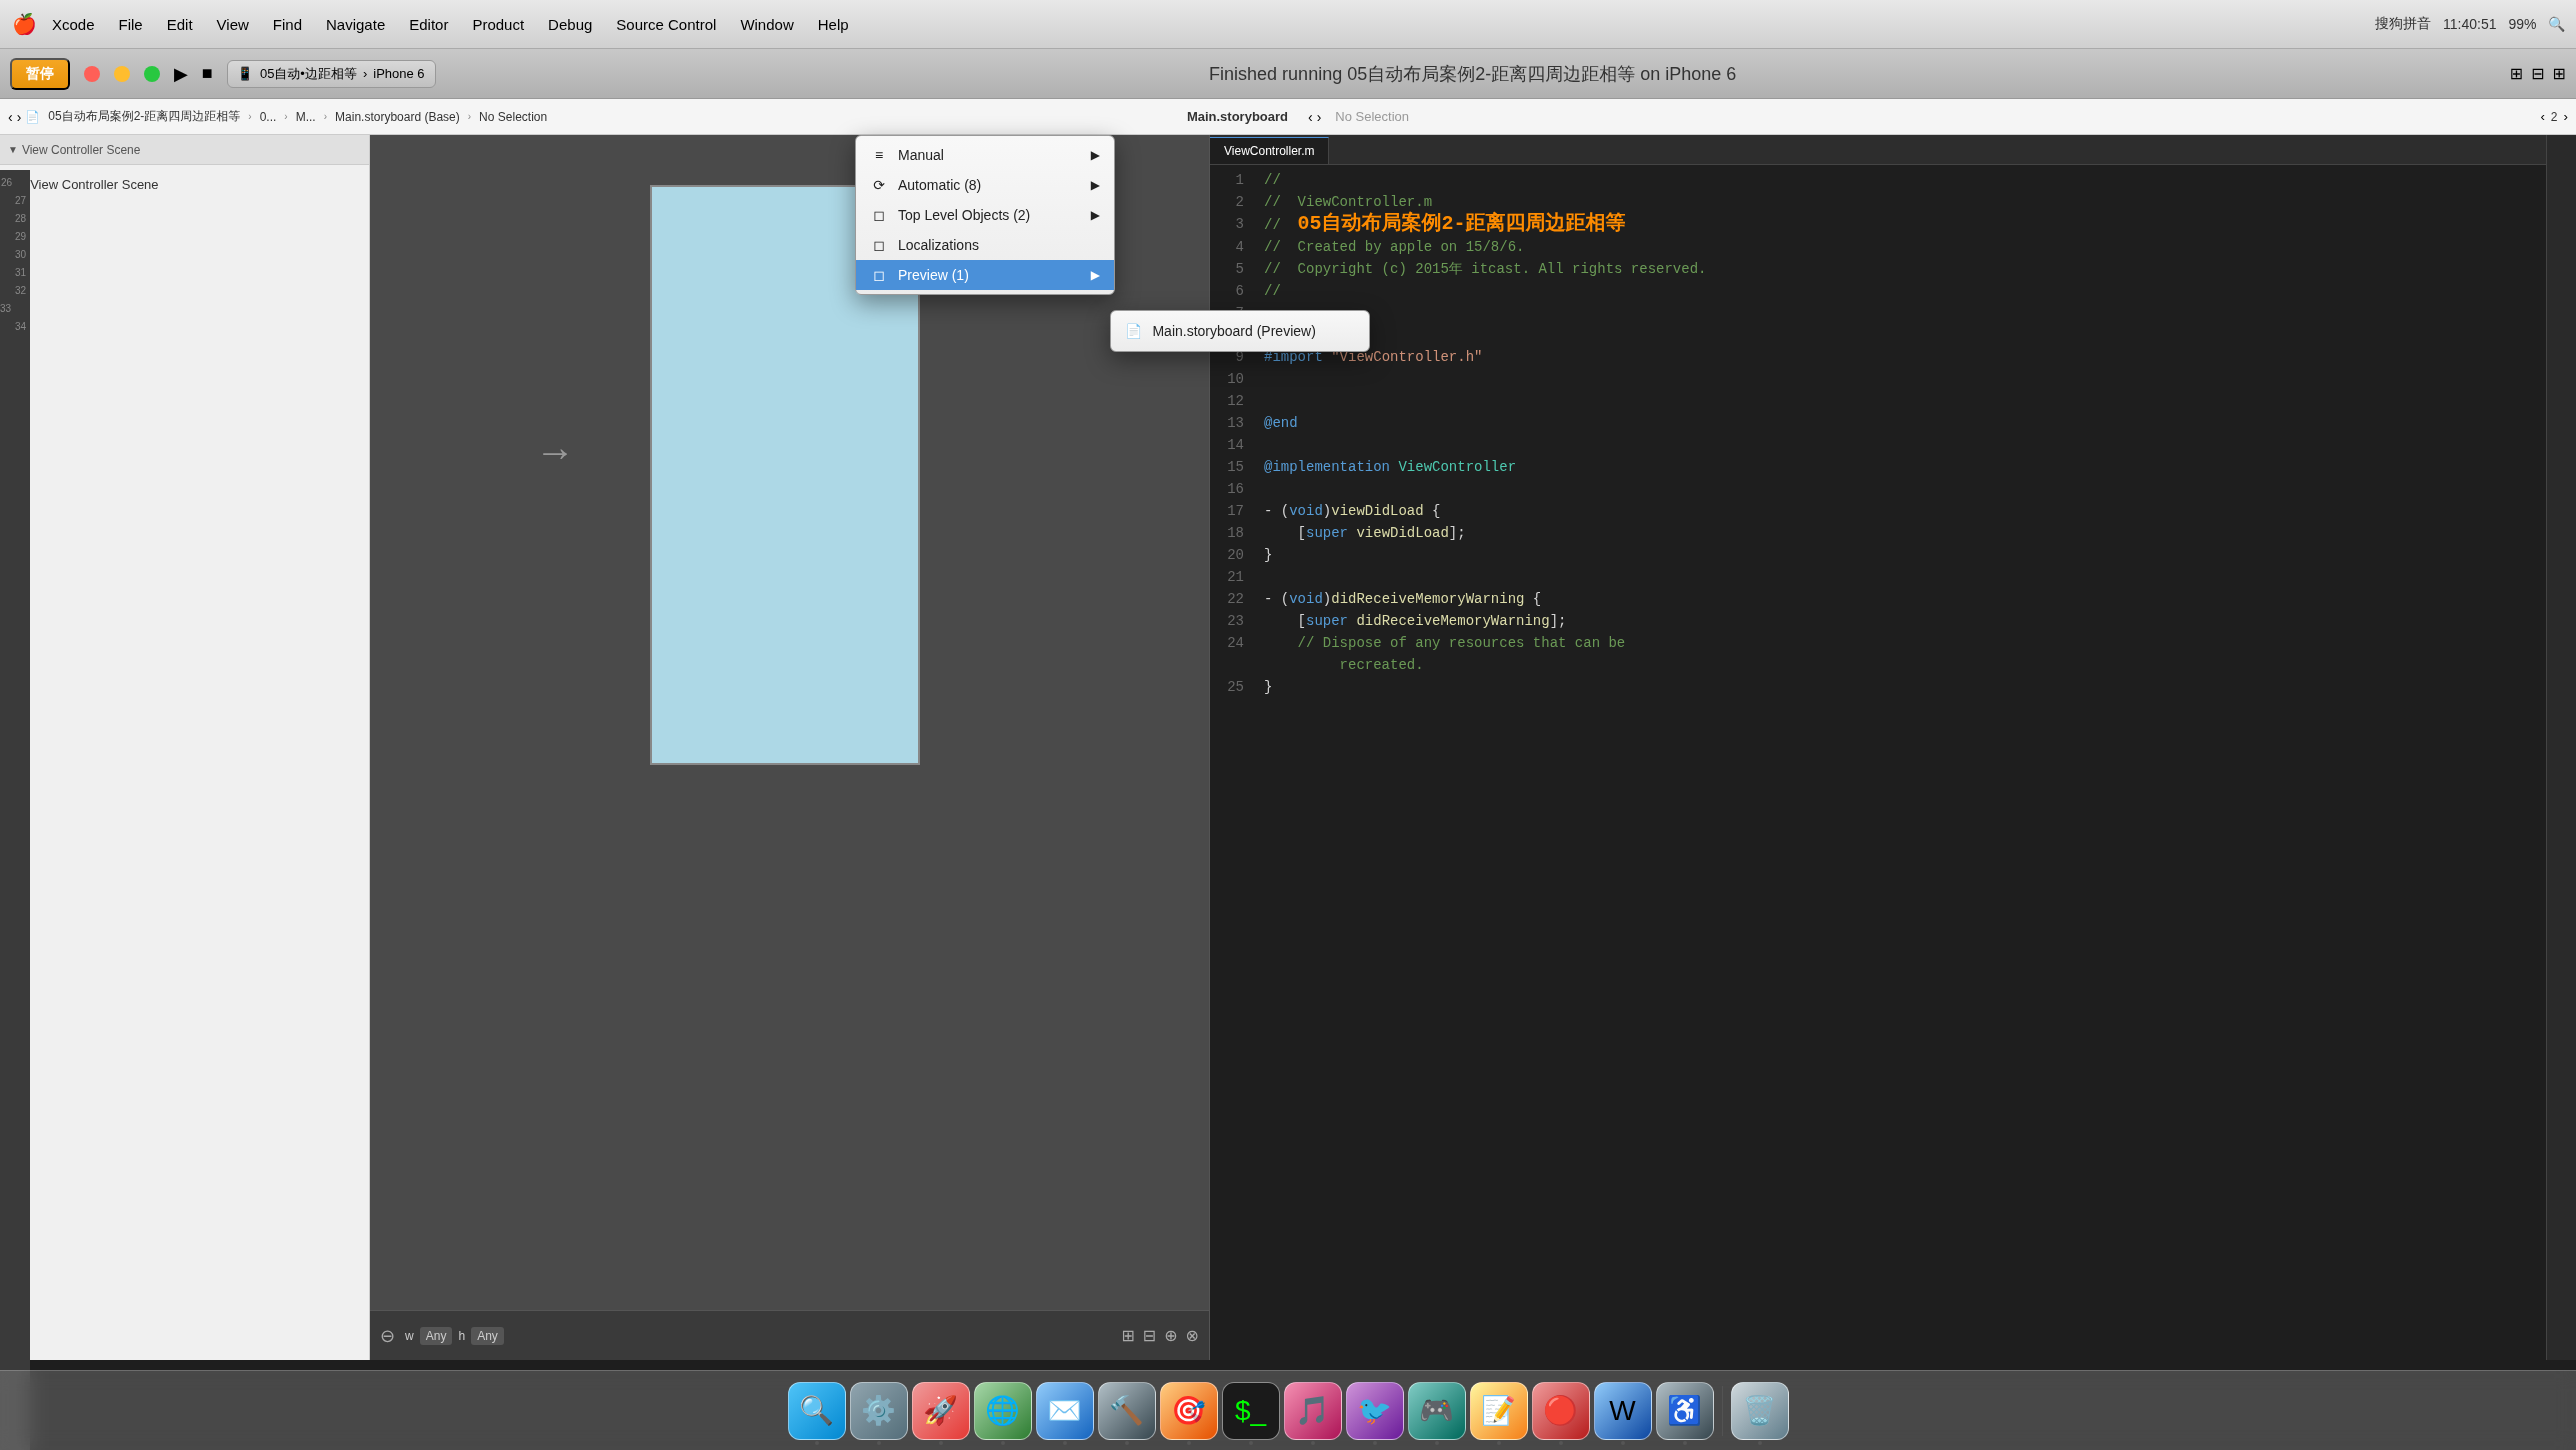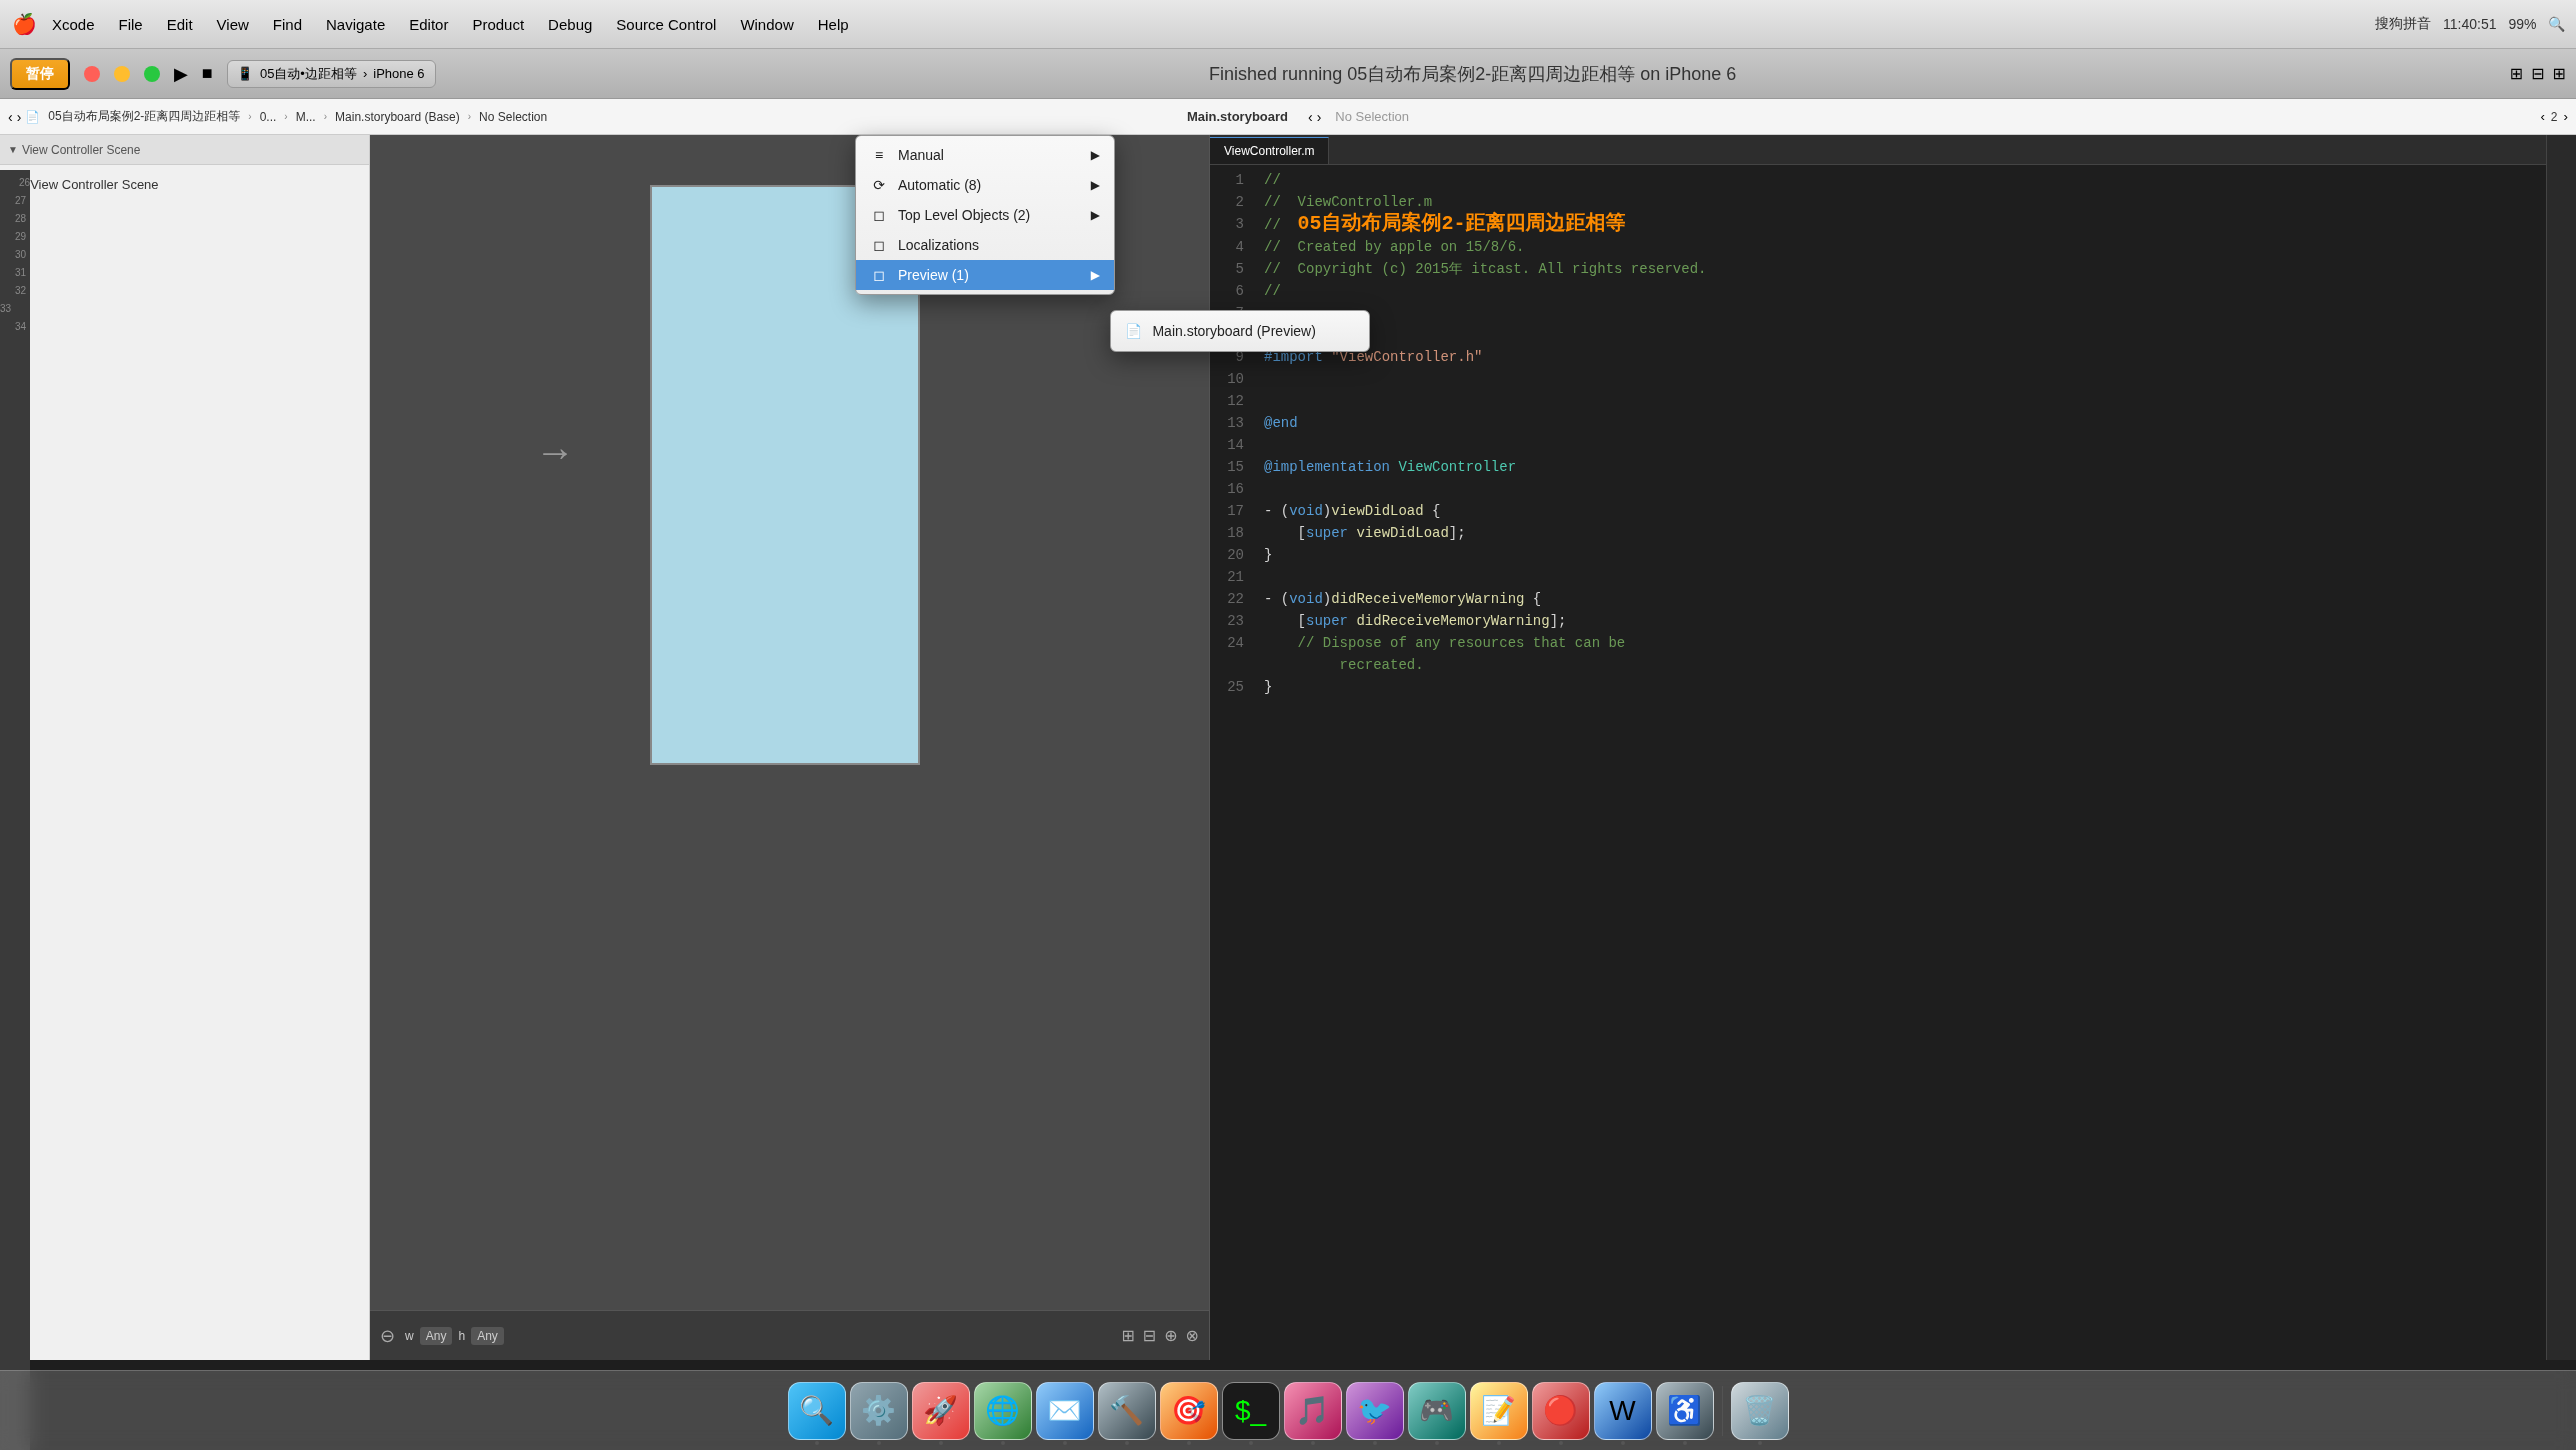--- a/index.html
+++ b/index.html
@@ -445,21 +445,21 @@
       <span>View Controller Scene</span>
     </div>
     <div style="padding:8px 0;">
       <div class="tree-item">
         <span>📱</span>
         <span>View Controller Scene</span>
       </div>
     </div>
 
     <div style="position:absolute;left:0;top:170px;width:30px;background:#3a3a3a;height:calc(100% - 170px);display:flex;flex-direction:column;padding-top:4px;">
-      <div style="color:#888;font-size:10px;text-align:right;padding-right:0;line-height:18px;">26</div>
+      <div style="color:#888;font-size:10px;text-align:right;padding-right:18px;line-height:18px;">26</div>
       <div style="color:#888;font-size:10px;text-align:right;padding-right:4px;line-height:18px;">27</div>
       <div style="color:#888;font-size:10px;text-align:right;padding-right:4px;line-height:18px;">28</div>
       <div style="color:#888;font-size:10px;text-align:right;padding-right:4px;line-height:18px;">29</div>
       <div style="color:#888;font-size:10px;text-align:right;padding-right:4px;line-height:18px;">30</div>
       <div style="color:#888;font-size:10px;text-align:right;padding-right:4px;line-height:18px;">31</div>
       <div style="color:#888;font-size:10px;text-align:right;padding-right:4px;line-height:18px;">32</div>
       <div style="color:#888;font-size:10px;text-align:right;padding-right:20px;line-height:18px;">33</div>
       <div style="color:#888;font-size:10px;text-align:right;padding-right:4px;line-height:18px;">34</div>
     </div>
   </div>

